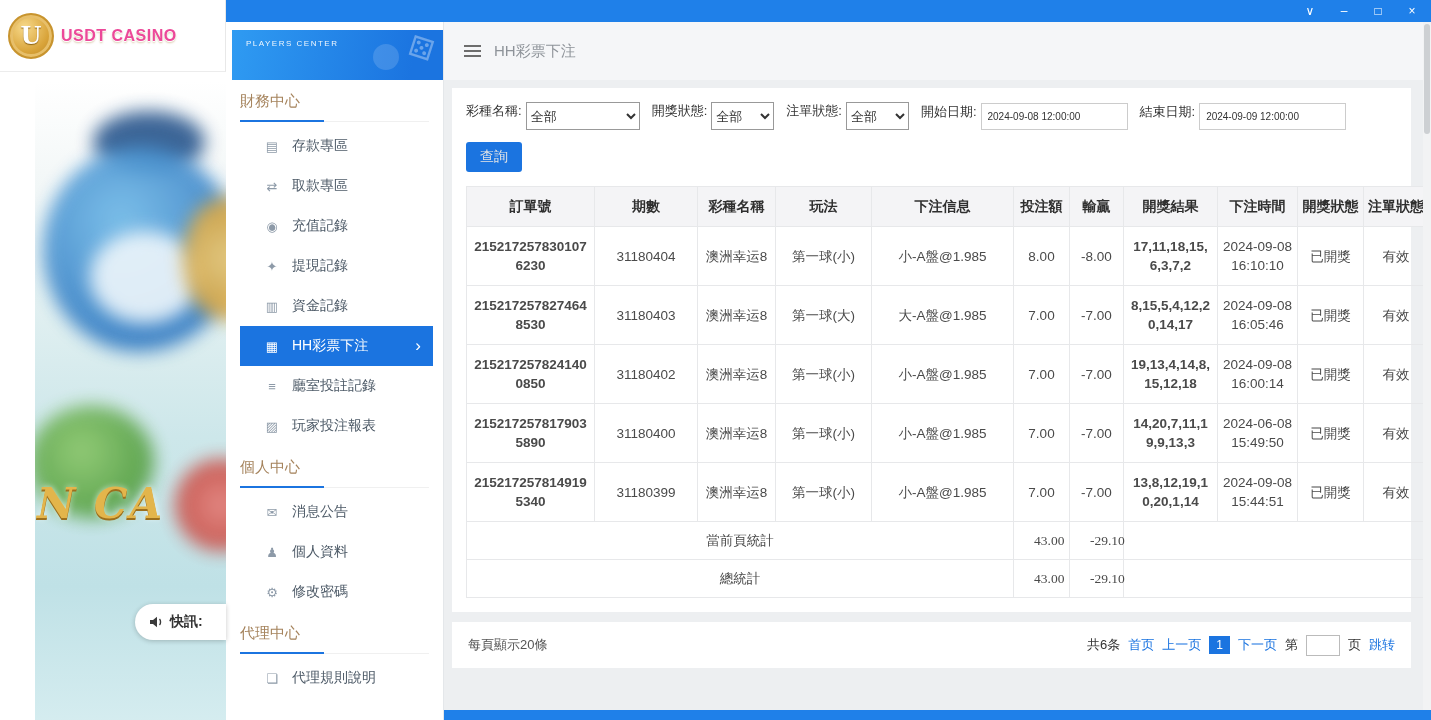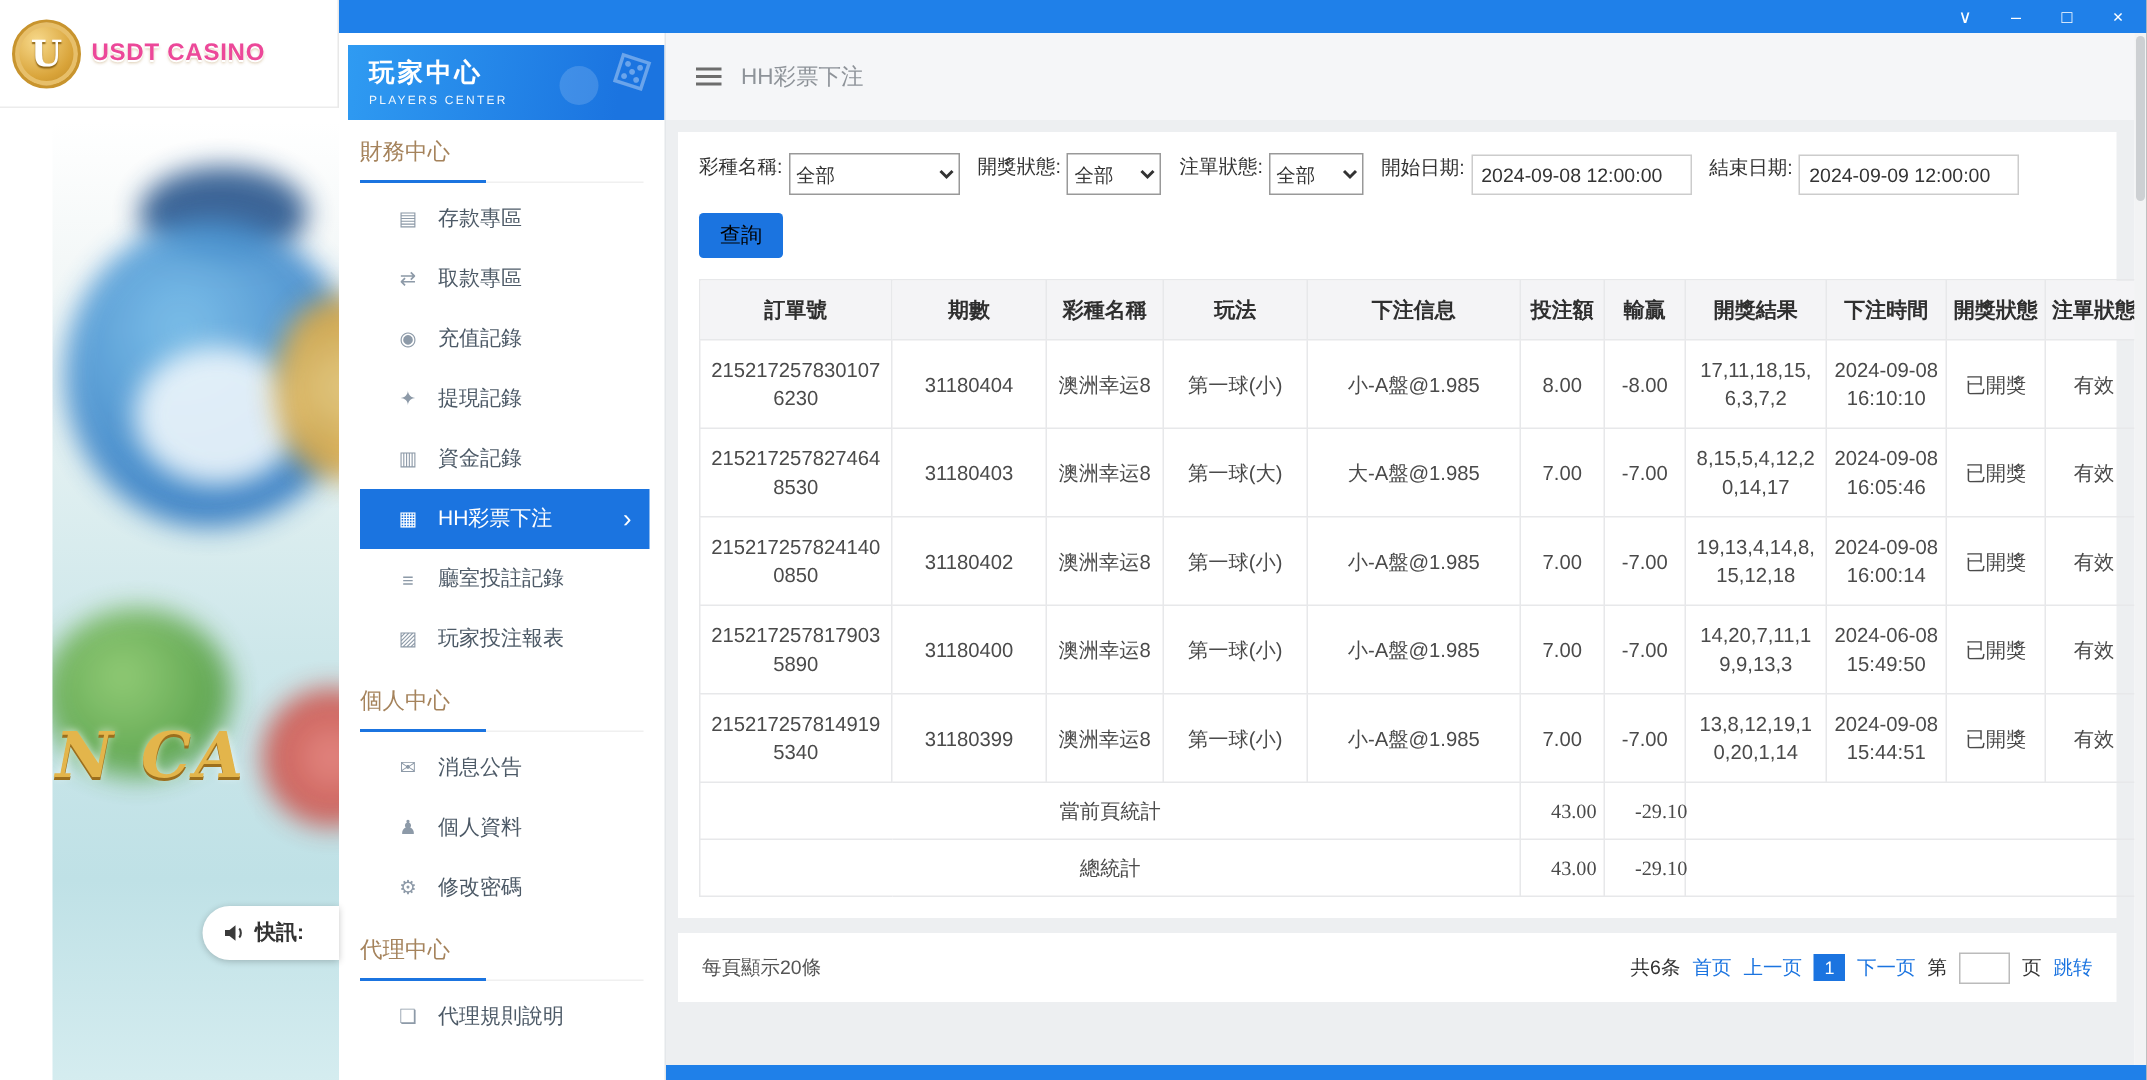--- a/index.html
+++ b/index.html
@@ -71,31 +71,31 @@
   .hamburger { width:17px; height:2px; background:#6d6d6d; box-shadow:0 -5px 0 #6d6d6d, 0 5px 0 #6d6d6d;
                margin-right:13px; cursor:pointer; }
   .topbar-title { font-size:15px; color:#8e9399; }
 
   .card { background:#fff; margin:8px 12px 0 8px; }
   .filters { display:flex; align-items:center; flex-wrap:wrap; padding:14px 14px 0; font-size:13px; color:#333; }
   .fgroup { display:flex; margin-right:12px; }
   .fgroup .lbl { margin-right:4px; white-space:nowrap; }
   select { height:28px; font-size:13px; color:#333; border:1px solid #999; background:#fff; }
   .sel-wide { width:114px; } .sel-small { width:63px; }
-  .txt { height:27px; border:1px solid #ccc; font-size:13px; padding:0 6px; width:147px; color:#333; }
+  .txt { height:27px; border:1px solid #ccc; font-size:10px; padding:0 6px; width:147px; color:#333; }
   .search-row { padding:12px 14px 14px; }
-  .btn { background:#1b74e0; color:#000000; border:none; height:30px; width:56px; font-size:14px;
+  .btn { background:#1b74e0; color:#e5e5e5; border:none; height:30px; width:56px; font-size:14px;
          border-radius:3px; cursor:pointer; }
 
   .table-wrap { padding:0 14px 14px; }
   table { width:100%; border-collapse:collapse; table-layout:fixed; }
   th, td { border:1px solid #e7e8ea; text-align:center; }
   th { background:#f4f4f6; height:40px; font-size:14px; color:#2f2f2f; font-weight:bold; padding:0 2px; overflow:hidden; }
   td { font-size:13.5px; color:#4a4a4a; padding:10px 4px; line-height:19px; }
-  td.ba { word-break:break-all; }
+  td.ba { word-break:break-all;font-weight:bold; }
   td.sum { padding:9px 20px;font-family:Liberation Serif, serif; }
 
   .footer-card { background:#fff; margin:10px 12px 0 8px; height:46px; display:flex; align-items:center;
                  justify-content:space-between; padding:0 16px; font-size:13px; color:#555; }
   .pager { display:flex; align-items:center; gap:8px; color:#333; font-size:13px; }
   .pager a { color:#1b74e0; text-decoration:none; cursor:pointer; }
   .page-cur { background:#1b74e0; color:#fff; padding:2px 7px; font-size:12px; cursor:pointer; }
   .jump-input { width:34px; height:21px; border:1px solid #bbb; }
 
   .bottom-strip { position:absolute; left:444px; right:0; bottom:0; height:10px; background:#1f80e9; z-index:4; }
@@ -134,21 +134,20 @@
   <div class="marquee">
     <svg width="16" height="16" viewBox="0 0 16 16">
       <path d="M2 6v4h3l4 3.2V2.8L5 6H2z" fill="#3a3a3a"></path>
       <path d="M11.5 5c1.4 1.4 1.4 4.6 0 6" stroke="#3a3a3a" stroke-width="1.4" fill="none"></path>
     </svg>
     <span>快訊:</span>
   </div>
 
   <div class="sidebar">
     <div class="sb-header">
-      <div class="t">玩家中心</div>
       <div class="s">PLAYERS CENTER</div>
       <span class="sb-deco">⚄</span>
       <span class="sb-deco2"></span>
     </div>
 
     <div class="sb-section">財務中心</div>
 
     <div class="sb-item">
       <span class="ic">▤</span>
       <span>存款專區</span>

